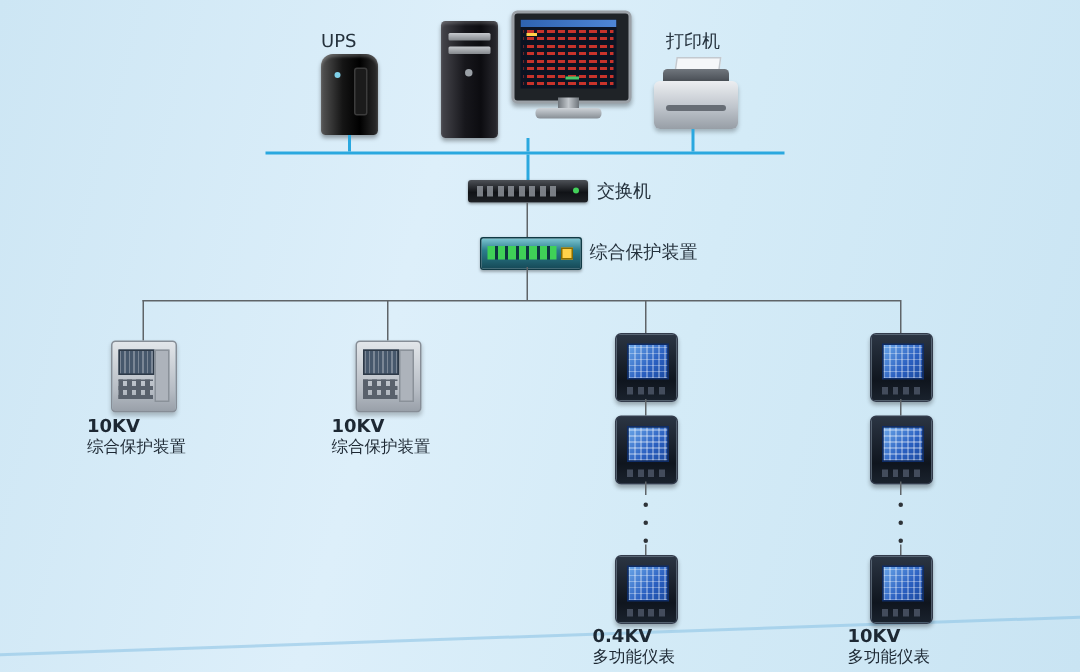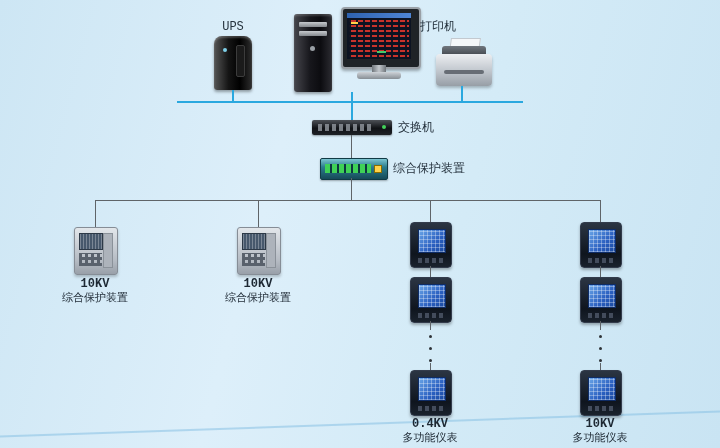--- a/index.html
+++ b/index.html
@@ -5,21 +5,21 @@
   html,body{margin:0;padding:0;}
   .canvas{
     position:relative;width:720px;height:448px;overflow:hidden;
     background:linear-gradient(105deg,#cde6f4 0%,#ddeffa 38%,#d4ebf7 62%,#c9e4f3 100%);
     font-family:"DejaVu Sans",sans-serif;
   }
   .line{position:absolute;}
   .net{background:#2aa8df;}
   .branch{background:#5f6468;}
   .lbl{position:absolute;color:#24313c;font-size:12px;line-height:14px;white-space:nowrap;}
-  .lbl-c{text-align:center;font-family:Liberation Mono, monospace;}
+  .lbl-c{text-align:left;}
   .kv{display:block;font-weight:bold;font-size:12px;color:#1d2833;}
   .cn{display:block;font-size:11px;color:#1d2833;}
 
   
   .ups{position:absolute;left:214px;top:36px;width:38px;height:54px;border-radius:8px 8px 3px 3px;
     background:linear-gradient(90deg,#555 0%,#151515 38%,#000 68%,#2e2e2e 100%);
     box-shadow:inset 0 2px 2px rgba(255,255,255,.22),0 2px 3px rgba(0,0,0,.35);}
   .ups-panel{position:absolute;right:7px;top:9px;width:7px;height:30px;background:#1b1b1b;border:1px solid #3c3c3c;border-radius:2px;}
   .ups-led{position:absolute;left:9px;top:12px;width:4px;height:4px;border-radius:50%;background:#7fd0e8;}
 
@@ -117,21 +117,21 @@
     <div class="screen">
       <div class="screen-bar"></div>
       <div class="screen-rows"></div>
       <div class="px-y" style="left:4px;top:9px;"></div>
       <div class="px-g" style="left:30px;top:38px;"></div>
     </div>
   </div>
   <div class="mon-neck"></div>
   <div class="mon-base"></div>
 
-  <div class="lbl lbl-c" style="left:410px;top:20px;width:56px;">打印机</div>
+  <div class="lbl lbl-c" style="left:444px;top:20px;width:56px;">打印机</div>
   <div class="printer-paper"></div>
   <div class="printer-top"></div>
   <div class="printer-body">
     <div class="printer-slot"></div>
   </div>
 
   <div class="line net" style="left:177px;top:101px;width:346px;height:2px;"></div>
   <div class="line net" style="left:232px;top:90px;width:2px;height:11px;"></div>
   <div class="line net" style="left:351px;top:92px;width:2px;height:9px;"></div>
   <div class="line net" style="left:461px;top:86px;width:2px;height:15px;"></div>

